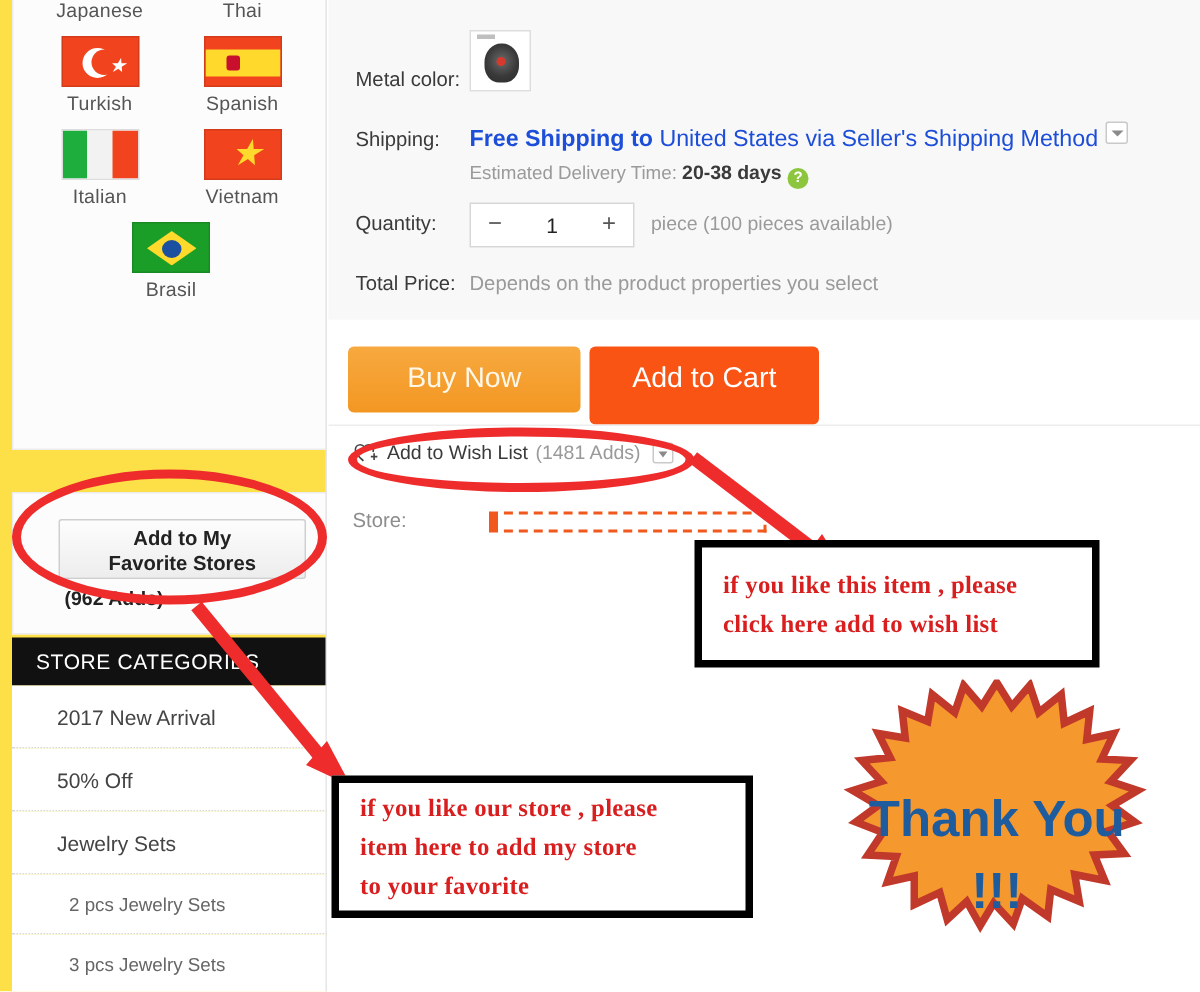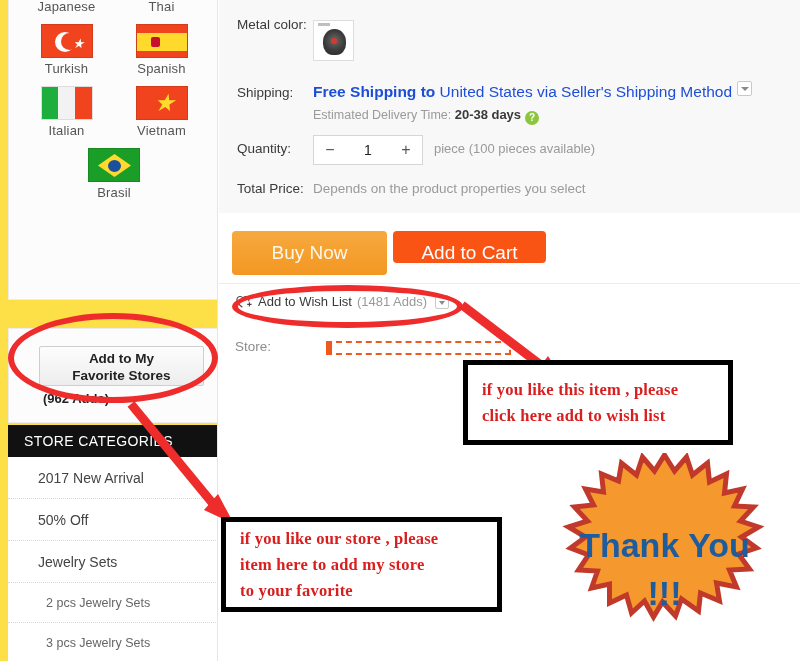--- a/index.html
+++ b/index.html
@@ -164,21 +164,21 @@
   }
 
   
   .btn-buy {
     position:absolute; left:13px; top:231px; width:155px; height:44px;
     background: linear-gradient(#F7A93F,#F39723);
     border-radius: 4px; color:#fff7e8; font-size:19px;
     text-align:center; line-height:44px;
   }
   .btn-cart {
-    position:absolute; left:174px; top:231px; width:153px; height:32px;
+    position:absolute; left:174px; top:231px; width:153px; height:52px;
     background: #FA5414; border-radius: 4px; color:#fff; font-size:19px;
     text-align:center; line-height:44px;
   }
 
   .wish {
     position: absolute; left: 17px; top: 294px; font-size: 13px; color: #3a3a3a;
     display: flex; align-items: center; gap: 5px;
   }
   .wish .count { color:#9a9a9a; }
   .wish .caret {
@@ -299,21 +299,21 @@
       <div class="cat-item sub">3 pcs Jewelry Sets</div>
     </div>
   </div>
 
   <div class="v-sep"></div>
 
   <div id="main">
 
     <div class="detail-panel">
 
-      <div class="lbl" style="left:18px; top:17px;">Metal color:</div>
+      <div class="lbl" style="left:18px; top:45px;">Metal color:</div>
       <div class="swatch">
         <i class="tag"></i>
           <i class="jewel"></i>
       </div>
 
       <div class="lbl" style="left:18px; top:85px;">Shipping:</div>
       <div class="ship-main">
         <b>Free Shipping to</b><span class="norm"> United States via Seller's Shipping Method</span><span class="ship-caret"></span>
       </div>
       <div class="ship-sub">

